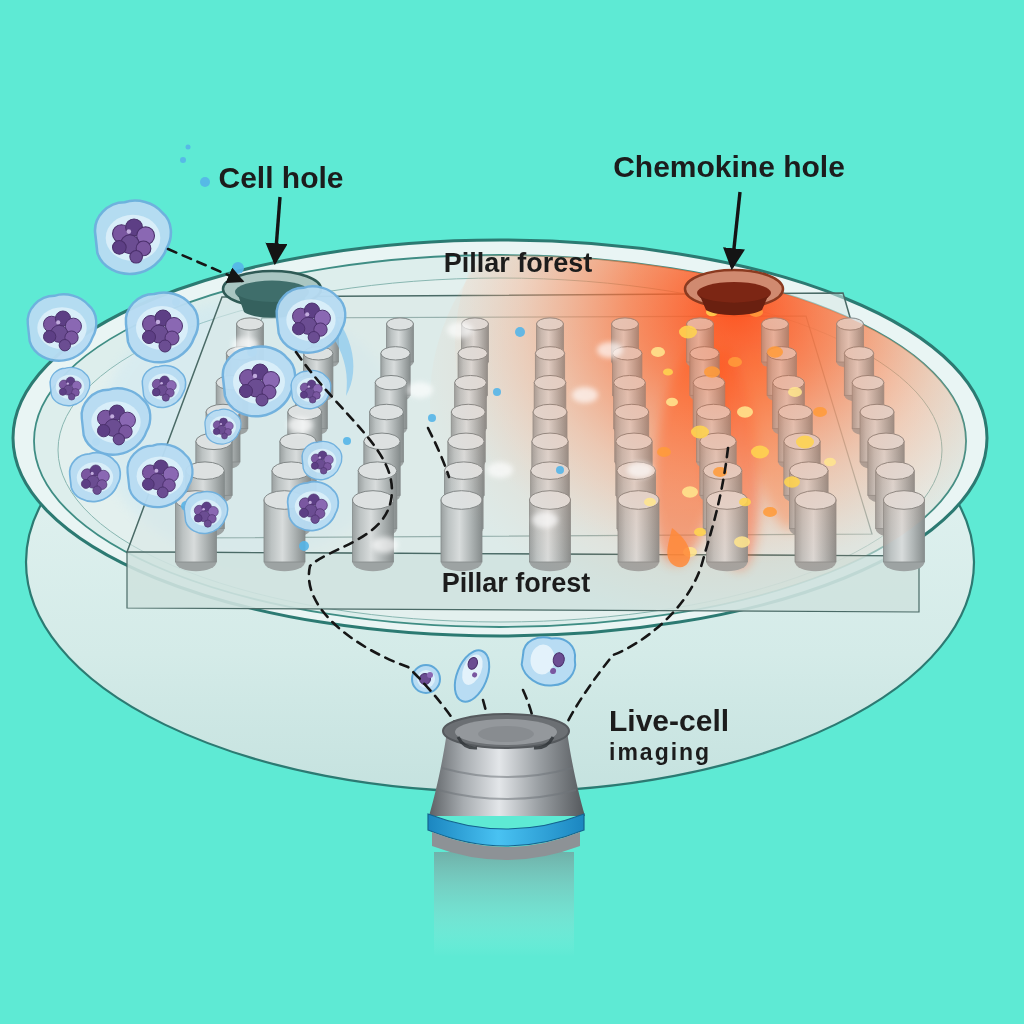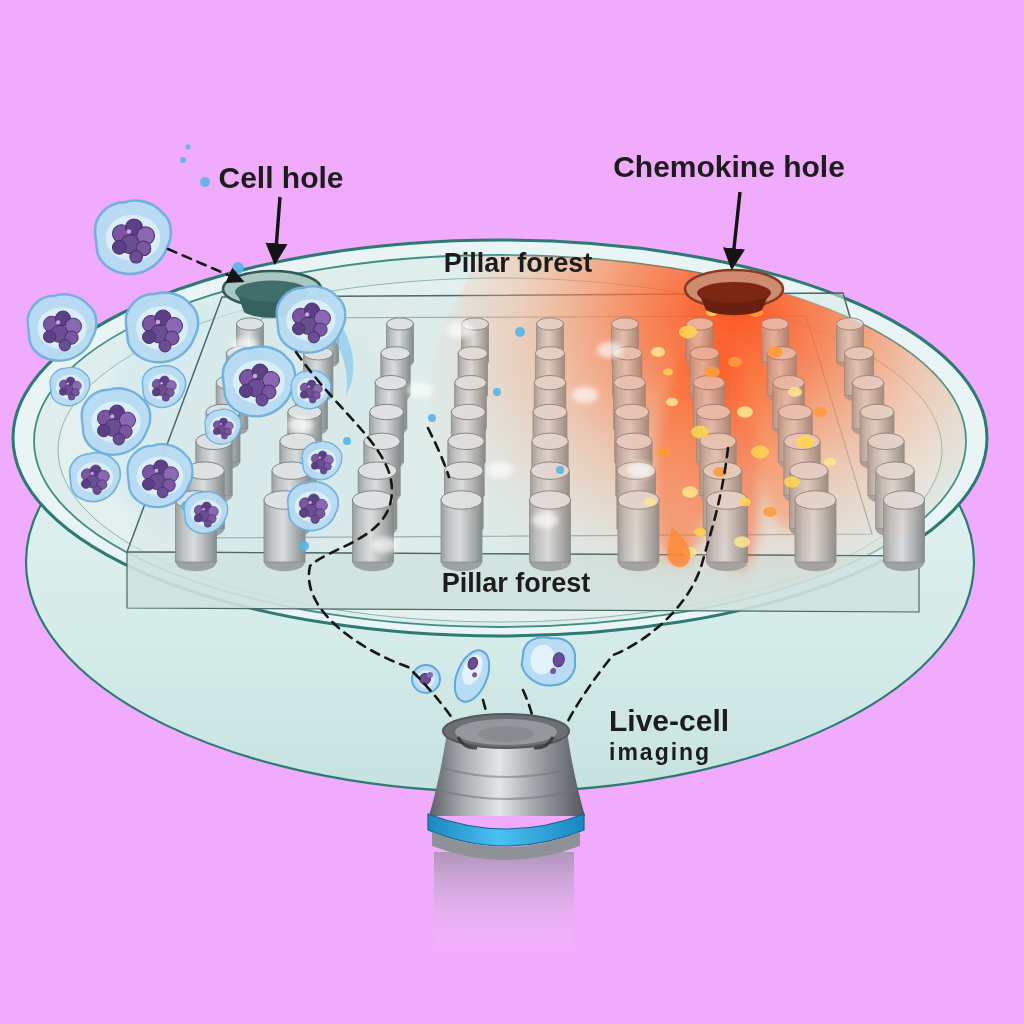--- a/index.html
+++ b/index.html
@@ -1,16 +1,16 @@
 <!DOCTYPE html>
 <html><head>
 <meta charset="utf-8">
 <style>
   html,body{margin:0;padding:0;background:#ffffff;}
-  #stage{position:relative;width:1024px;height:1024px;background:#f0abfc;overflow:hidden;
+  #stage{position:relative;width:1024px;height:1024px;background:#5eead4;overflow:hidden;
          font-family:"Liberation Sans", sans-serif;}
   svg{position:absolute;left:0;top:0;}
   text{font-family:"Liberation Sans", sans-serif;font-weight:bold;fill:#1c1c1c;}
   .lbl-big{font-size:30px;}
   .lbl-mid{font-size:27px;}
   .lbl-live{font-size:30px;}
   .lbl-img{font-size:23px;letter-spacing:2px;}
   .dash{fill:none;stroke:#161616;stroke-width:2.6;stroke-dasharray:9 7;stroke-linecap:round;}
   .soliarrow{fill:none;stroke:#141414;stroke-width:3.4;}
 </style>

